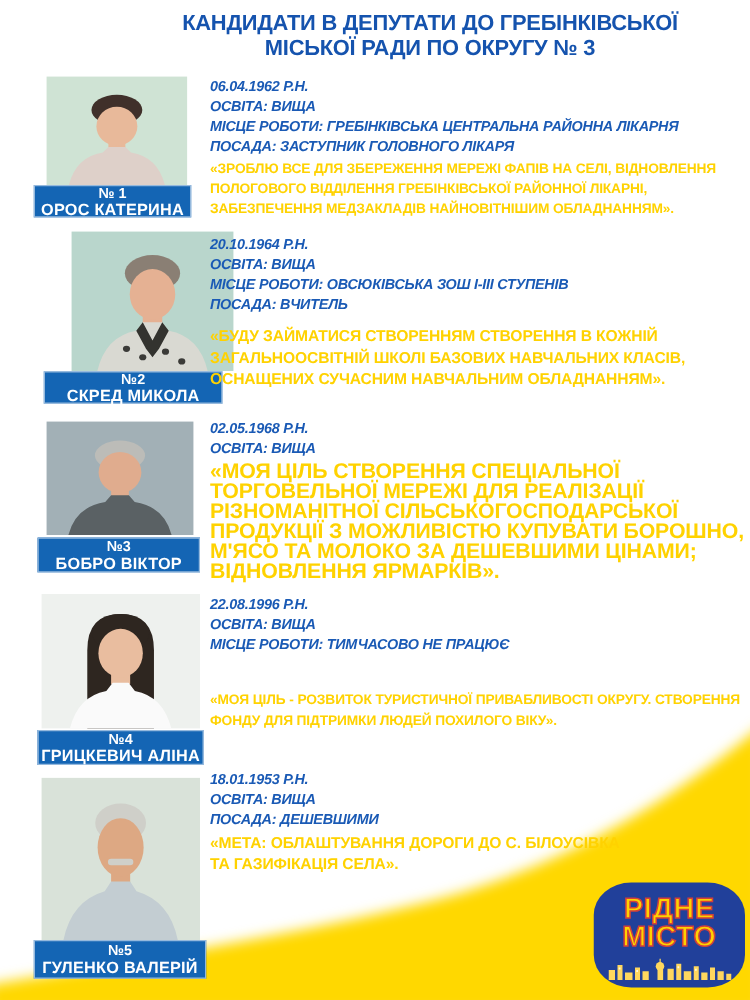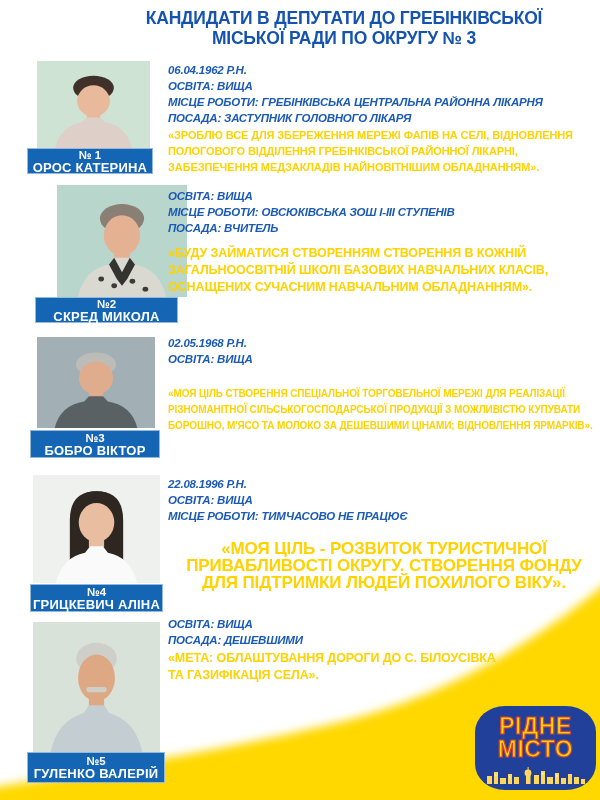--- a/index.html
+++ b/index.html
@@ -103,20 +103,21 @@
       <circle fill="#3b3b38" cx="58" cy="86" r="2.2"></circle>
         <circle fill="#3b3b38" cx="68" cy="93" r="2.2"></circle>
       <path fill="#33332f" d="M44,65 L50,78 56,65 60,71 54,84 50,90 46,84 40,71 Z"></path>
     </svg>
   </div>
   <div class="nameplate" style="left:35px;top:297px;width:143px;height:26px;">
     <div class="num">№2</div>
     <div class="nm">СКРЕД МИКОЛА</div>
   </div>
   <div class="info" style="left:168px;top:188px;">
+    <div class="line">20.10.1964 Р.Н.</div>
     <div class="line">ОСВІТА: ВИЩА</div>
     <div class="line">МІСЦЕ РОБОТИ: ОВСЮКІВСЬКА ЗОШ І-ІІІ СТУПЕНІВ</div>
     <div class="line">ПОСАДА: ВЧИТЕЛЬ</div>
     <div class="quote" style="font-size:12.5px;margin-top:9px;line-height:17px;">«БУДУ ЗАЙМАТИСЯ СТВОРЕННЯМ СТВОРЕННЯ В КОЖНІЙ ЗАГАЛЬНООСВІТНІЙ ШКОЛІ БАЗОВИХ НАВЧАЛЬНИХ КЛАСІВ, ОСНАЩЕНИХ СУЧАСНИМ НАВЧАЛЬНИМ ОБЛАДНАННЯМ».</div>
   </div>
 
   <div class="photo av3" style="left:37px;top:337px;width:118px;height:91px;">
     <svg viewBox="0 0 100 100" preserveAspectRatio="none">
       <rect class="bg" width="100" height="100"></rect>
       <ellipse class="hair" cx="50" cy="30" rx="17" ry="13"></ellipse>
@@ -125,60 +126,61 @@
       <path class="shirt" d="M15,100 Q20,75 40,71 L44,65 56,65 60,71 Q80,75 85,100 Z"></path>
     </svg>
   </div>
   <div class="nameplate" style="left:30px;top:430px;width:130px;height:28px;">
     <div class="num">№3</div>
     <div class="nm">БОБРО ВІКТОР</div>
   </div>
   <div class="info" style="left:168px;top:335px;">
     <div class="line">02.05.1968 Р.Н.</div>
     <div class="line">ОСВІТА: ВИЩА</div>
-    <div class="quote" style="font-size:10px;margin-top:19px;">«МОЯ ЦІЛЬ СТВОРЕННЯ СПЕЦІАЛЬНОЇ ТОРГОВЕЛЬНОЇ МЕРЕЖІ ДЛЯ РЕАЛІЗАЦІЇ РІЗНОМАНІТНОЇ СІЛЬСЬКОГОСПОДАРСЬКОЇ ПРОДУКЦІЇ З МОЖЛИВІСТЮ КУПУВАТИ БОРОШНО, М'ЯСО ТА МОЛОКО ЗА ДЕШЕВШИМИ ЦІНАМИ; ВІДНОВЛЕННЯ ЯРМАРКІВ».</div>
+    <div class="quote" style="font-size:17px;margin-top:2px;">«МОЯ ЦІЛЬ СТВОРЕННЯ СПЕЦІАЛЬНОЇ ТОРГОВЕЛЬНОЇ МЕРЕЖІ ДЛЯ РЕАЛІЗАЦІЇ РІЗНОМАНІТНОЇ СІЛЬСЬКОГОСПОДАРСЬКОЇ ПРОДУКЦІЇ З МОЖЛИВІСТЮ КУПУВАТИ БОРОШНО, М'ЯСО ТА МОЛОКО ЗА ДЕШЕВШИМИ ЦІНАМИ; ВІДНОВЛЕННЯ ЯРМАРКІВ».</div>
   </div>
 
   <div class="photo av4" style="left:33px;top:475px;width:127px;height:108px;">
     <svg viewBox="0 0 100 100" preserveAspectRatio="none">
       <rect class="bg" width="100" height="100"></rect>
       <path class="long" d="M29,100 L29,42 Q29,15 50,15 Q71,15 71,42 L71,100 Z"></path>
       <ellipse class="hair" cx="50" cy="29" rx="18" ry="14"></ellipse>
       <rect class="skin" x="44" y="55" width="12" height="12"></rect>
       <ellipse class="skin" cx="50" cy="44" rx="14" ry="18"></ellipse>
       <path class="shirt" d="M18,100 Q23,76 41,72 L45,66 55,66 59,72 Q77,76 82,100 Z"></path>
     </svg>
   </div>
   <div class="nameplate" style="left:30px;top:584px;width:133px;height:28px;">
     <div class="num">№4</div>
     <div class="nm">ГРИЦКЕВИЧ АЛІНА</div>
   </div>
   <div class="info" style="left:168px;top:476px;">
     <div class="line">22.08.1996 Р.Н.</div>
     <div class="line">ОСВІТА: ВИЩА</div>
     <div class="line">МІСЦЕ РОБОТИ: ТИМЧАСОВО НЕ ПРАЦЮЄ</div>
-    <div class="quote" style="font-size:17px;margin-top:16px;line-height:17px;text-align:center;">«МОЯ ЦІЛЬ - РОЗВИТОК ТУРИСТИЧНОЇ ПРИВАБЛИВОСТІ ОКРУГУ. СТВОРЕННЯ ФОНДУ ДЛЯ ПІДТРИМКИ ЛЮДЕЙ ПОХИЛОГО ВІКУ».</div>
+    <div class="quote" style="font-size:11px;margin-top:28px;line-height:17px;">«МОЯ ЦІЛЬ - РОЗВИТОК ТУРИСТИЧНОЇ ПРИВАБЛИВОСТІ ОКРУГУ. СТВОРЕННЯ ФОНДУ ДЛЯ ПІДТРИМКИ ЛЮДЕЙ ПОХИЛОГО ВІКУ».</div>
   </div>
 
   <div class="photo av5" style="left:33px;top:622px;width:127px;height:130px;">
     <svg viewBox="0 0 100 100" preserveAspectRatio="none">
       <rect class="bg" width="100" height="100"></rect>
       <ellipse class="hair" cx="50" cy="28" rx="16" ry="12"></ellipse>
       <rect class="skin" x="44" y="54" width="12" height="12"></rect>
       <ellipse class="skin" cx="50" cy="43" rx="14.5" ry="18"></ellipse>
       <rect class="hair" x="42" y="50" width="16" height="4" rx="2"></rect>
       <path fill="#ffffff" d="M30,100 Q34,78 50,72 Q66,78 70,100 Z"></path>
       <path class="shirt" d="M14,100 Q19,76 40,70 L44,64 56,64 60,70 Q81,76 86,100 Z M40,70 L50,86 60,70 56,98 44,98 Z"></path>
     </svg>
   </div>
   <div class="nameplate" style="left:27px;top:752px;width:138px;height:31px;">
     <div class="num">№5</div>
     <div class="nm">ГУЛЕНКО ВАЛЕРІЙ</div>
   </div>
   <div class="info" style="left:168px;top:616px;">
+    <div class="line">18.01.1953 Р.Н.</div>
     <div class="line">ОСВІТА: ВИЩА</div>
     <div class="line">ПОСАДА: ДЕШЕВШИМИ</div>
     <div class="quote" style="font-size:12.5px;margin-top:2px;line-height:17px;width:330px;">«МЕТА: ОБЛАШТУВАННЯ ДОРОГИ ДО С. БІЛОУСІВКА ТА ГАЗИФІКАЦІЯ СЕЛА».</div>
   </div>
 
   <div class="badge">
     <div class="bl">РІДНЕ</div>
     <div class="bl">МІСТО</div>
     <svg class="sky" viewBox="0 0 101 18">
       <g fill="#ffd75e">

